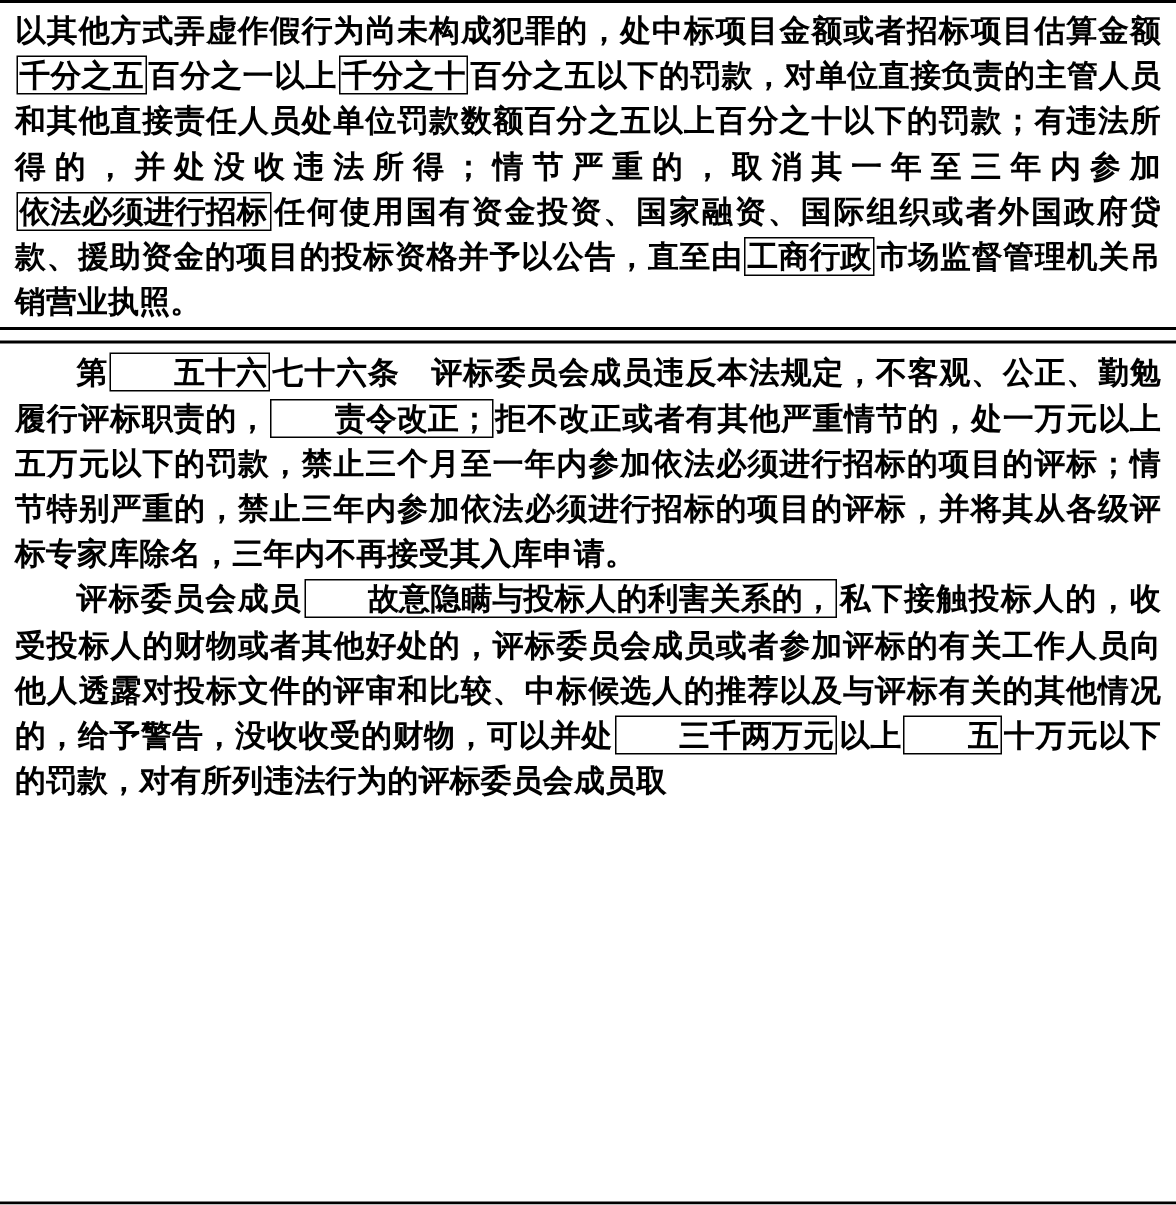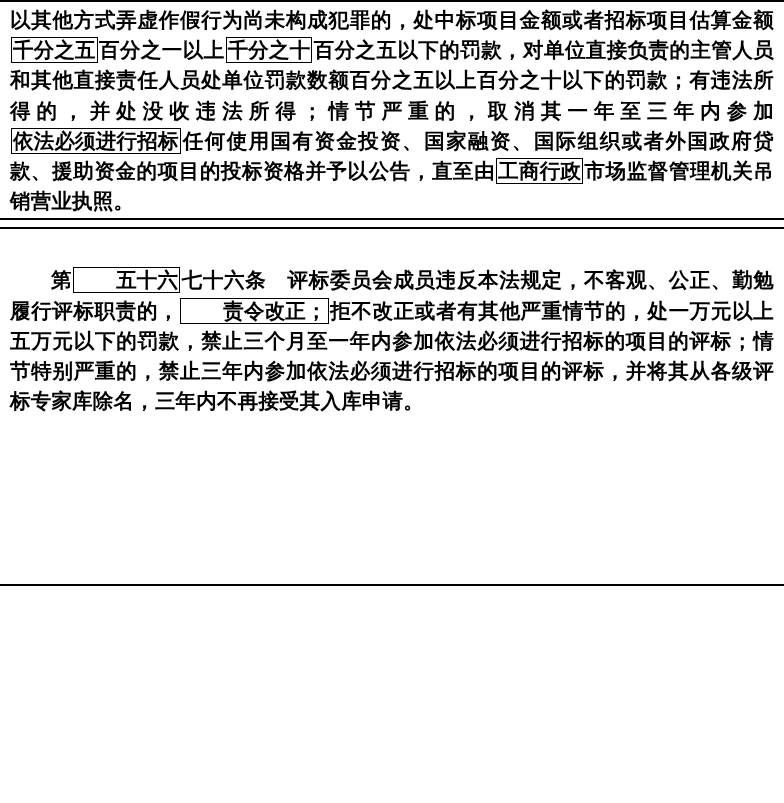--- a/index.html
+++ b/index.html
@@ -10,21 +10,21 @@
   body {
     width: 784px;
     height: 803px;
     font-family: "DejaVu Serif", "Liberation Serif", serif;
     color: #000000;
     overflow: hidden;
   }
   .page {
     position: relative;
     width: 784px;
-    height: 586px;
+    height: 803px;
     box-sizing: border-box;
     border-top: 2px solid #000;
     border-bottom: 2px solid #000;
   }
   .section {
     padding: 0 10px;
     box-sizing: border-box;
   }
   .rule {
     height: 0;
@@ -46,35 +46,36 @@
   }
   .bx {
     border: 1.5px solid #000;
     padding: 0 1px;
     display: inline-block;
     line-height: 24px;
     margin: 0 1px;
   }
   .sec1 { padding-top: 3px; padding-bottom: 2px; }
   .sec2 { padding-top: 4px; padding-bottom: 3px; }
-  .sec3 { padding-top: 4px; padding-bottom: 2px; margin-top: 32px; }
+  .sec3 { padding-top: 4px; padding-bottom: 2px; }
 </style>
 </head>
 <body>
 
 <div class="page">
 
   <div class="section sec1">
     <p class="para"><span>以其他方式弄虚作假行为尚未构成犯罪的，处中标项目金额</span><span>或者招标项目估算金额</span><span class="bx">千分之五</span><span>百分之一</span><span>以上</span><span class="bx">千分之十</span><span>百分之五</span><span>以下的罚款，对单位直接负责的主管人员和其他直接责任人员处单位罚款数额百分之五以上百分之十以下的罚款；有违法所得的，并处没收违法所得；情节严重的，取消其一年至三年内参加</span><span class="bx">依法必须进行招标</span><span>任何使用国有资金投资、国家融资、国际组织或者外国政府贷款、援助资金</span><span>的项目的投标资格并予以公告，直至由</span><span class="bx">工商行政</span><span>市场监督</span><span>管理机关吊销营业执照。</span></p>
   </div>
 
   <div class="rule"></div>
 
   <div class="section sec2">
   </div>
 
   <div class="rule"></div>
 
   <div class="section sec3">
     <p class="para indent"><span>第</span><span class="bx">五十六</span><span>七十六</span><span>条　评标委员会成员违反本法规定，不客观、公正、勤勉履行评标职责的，</span><span class="bx">责令改正；</span><span>拒不改正或者有其他严重情节的，处一万元以上五万元以下的罚款，禁止三个月至一年内参加依法必须进行招标的项目的评标；情节特别严重的，禁止三年内参加依法必须进行招标的项目的评标，并将其从各级评标专家库除名，三年内不再接受其入库申请。</span></p>
+    <p class="para indent"><span>评标委员会成员</span><span class="bx">故意隐瞒与投标人的利害关系的，</span><span>私下接触投标人的，收受投标人的财物或者其他好处的，评标委员会成员或者参加评标的有关工作人员向他人透露对投标文件的评审和比较、中标候选人的推荐以及与评标有关的其他情况的，给予警告，没收收受的财物，可以并处</span><span class="bx">三千两万元</span><span>以上</span><span class="bx">五</span><span>十万元以下的罚款，对有所列违法行为的评标委员会成员取</span></p>
   </div>
 
 </div>
 
 </body></html>

